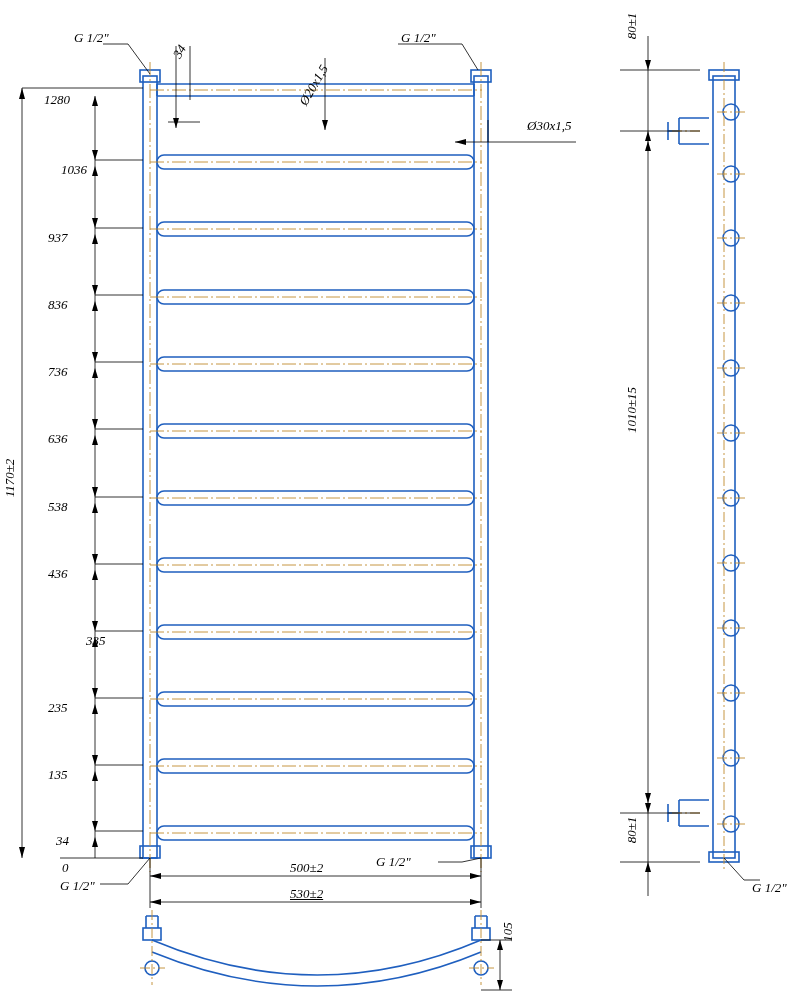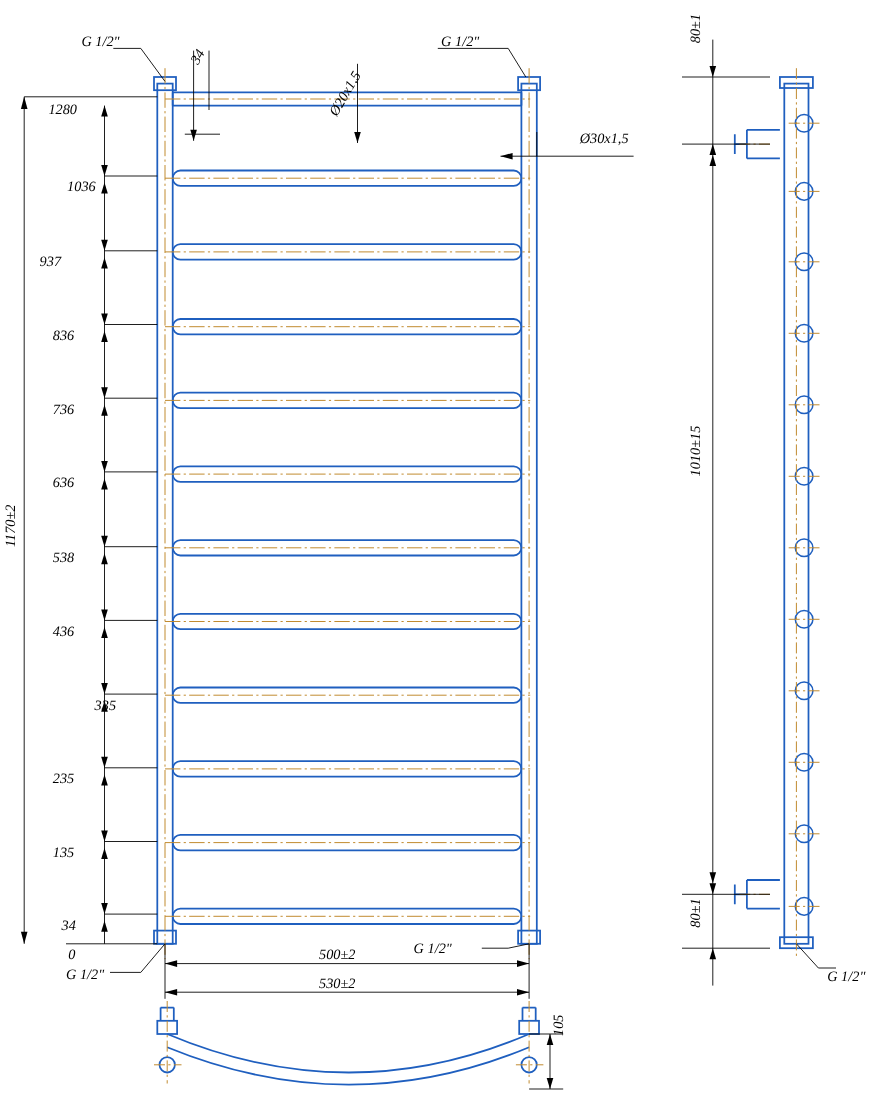--- a/index.html
+++ b/index.html
@@ -248,21 +248,21 @@
     <line x1="500" y1="940" x2="500" y2="990"></line>
   </g>
   <g fill="#000">
     <polygon points="500,940 497,950 503,950"></polygon>
     <polygon points="500,990 497,980 503,980"></polygon>
   </g>
 </svg>
 
 <div class="lbl" style="left:44px;top:92px;">1280</div>
 <div class="lbl" style="left:61px;top:162px;text-align:center;">1036</div>
-<div class="lbl" style="left:36px;top:230px;">937</div>
+<div class="lbl" style="left:48px;top:230px;">937</div>
 <div class="lbl" style="left:48px;top:297px;">836</div>
 <div class="lbl" style="left:48px;top:364px;font-style:italic;">736</div>
 <div class="lbl" style="left:48px;top:431px;">636</div>
 <div class="lbl" style="left:48px;top:499px;">538</div>
 <div class="lbl" style="left:48px;top:566px;">436</div>
 <div class="lbl" style="left:48px;top:633px;margin-left:38px;">335</div>
 <div class="lbl" style="left:48px;top:700px;text-align:right;">235</div>
 <div class="lbl" style="left:48px;top:767px;">135</div>
 <div class="lbl" style="left:56px;top:833px;">34</div>
 <div class="lbl" style="left:62px;top:860px;">0</div>
@@ -272,21 +272,21 @@
 <div class="lbl" style="left:74px;top:30px;">G 1/2"</div>
 <div class="lbl" style="left:401px;top:30px;">G 1/2"</div>
 <div class="lbl" style="left:60px;top:878px;">G 1/2"</div>
 <div class="lbl" style="left:376px;top:854px;">G 1/2"</div>
 
 <div class="lbl rot" style="left:176px;top:42px;transform:rotate(-60deg) translate(-100%,0);">34</div>
 <div class="lbl rot" style="left:318px;top:62px;transform:rotate(-60deg) translate(-100%,0);">Ø20x1,5</div>
 <div class="lbl" style="left:486px;top:118px;margin-left:41px;">Ø30x1,5</div>
 
 <div class="lbl" style="left:290px;top:860px;">500±2</div>
-<div class="lbl" style="left:290px;top:886px;">530±2</div>
+<div class="lbl" style="left:290px;top:886px;text-decoration:underline;">530±2</div>
 
 <div class="lbl rot" style="left:640px;top:26px;transform:rotate(-90deg) translate(-50%,-100%);">80±1</div>
 <div class="lbl rot" style="left:640px;top:410px;transform:rotate(-90deg) translate(-50%,-100%);">1010±15</div>
 <div class="lbl rot" style="left:640px;top:830px;transform:rotate(-90deg) translate(-50%,-100%);">80±1</div>
 <div class="lbl" style="left:752px;top:880px;">G 1/2"</div>
 
 <div class="lbl rot" style="left:516px;top:932px;transform:rotate(-90deg) translate(-50%,-100%);">105</div>
 
 </div>
 

